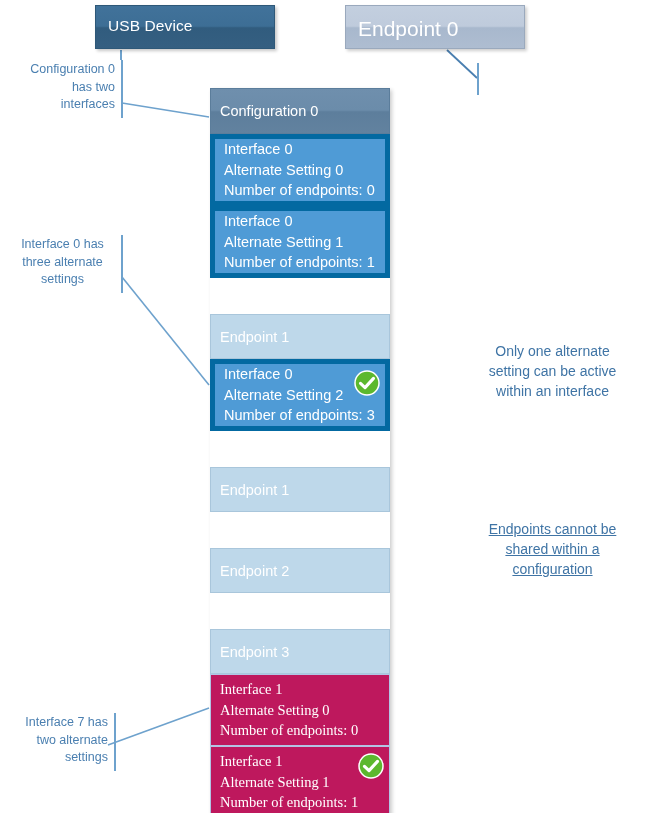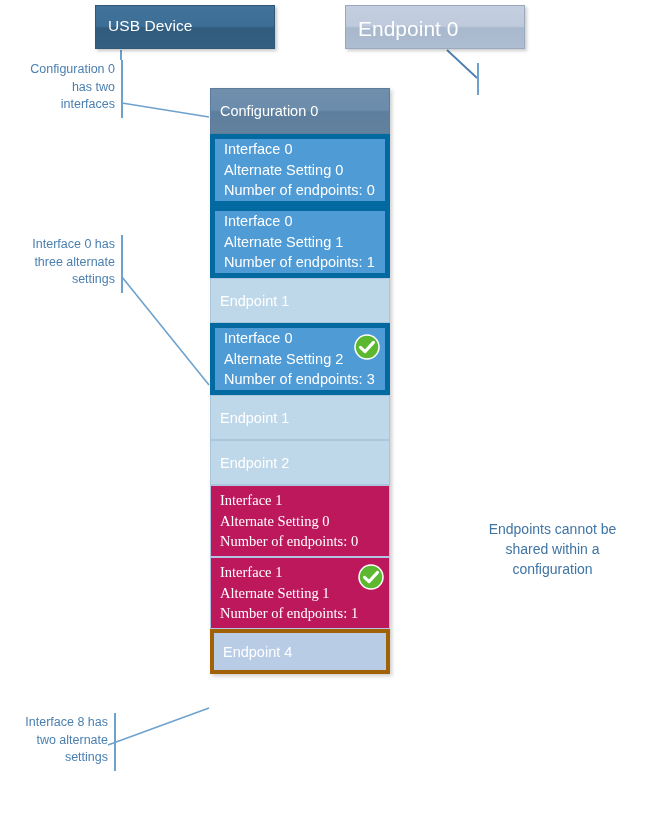--- a/index.html
+++ b/index.html
@@ -103,20 +103,21 @@
   .row.iface1 {
     height: 72px;
     background: #be185d;
     border: 1px solid #b3c4e4;
     font-family: Liberation Serif, serif;
   }
   .row.endp {
     height: 45px;
     background: #bed8ea;
     border: 1px solid #a9c6db;
+    margin-top: 36px;
   }
   .row.endp.alt {
     background: #b8cce6;
     border: 4px solid #a16207;
   }
 
   
   .check {
     position: absolute;
     right: 5px; top: 6px;
@@ -174,28 +175,31 @@
   </div>
 
   <div class="vbar" style="left:121px; top:60px; height:58px;"></div>
   <div class="vbar" style="left:121px; top:235px; height:58px;"></div>
   <div class="vbar" style="left:114px; top:713px; height:58px;"></div>
   <div class="vbar" style="left:477px; top:63px; height:32px;"></div>
 
   <div class="note right-al" style="left:10px; top:61px; width:105px;">Configuration 0
 has two
 interfaces</div>
-  <div class="note right-al" style="left:10px; top:236px; width:105px;">Interface 0 has
+  <div class="note right-al" style="left:10px; top:236px; width:105px;text-align:center;">Interface 0 has
 three alternate
 settings</div>
-  <div class="note right-al" style="left:3px; top:714px; width:105px;">Interface 8 has
+  <div class="note right-al" style="left:3px; top:714px; width:105px;">Interface 7 has
 two alternate
 settings</div>
 
-  <div class="note big center-al" style="left:460px; top:519px; width:185px;">Endpoints cannot be
+  <div class="note big center-al" style="left:460px; top:341px; width:185px;">Only one alternate
+setting can be active
+within an interface</div>
+  <div class="note big center-al" style="left:460px; top:519px; width:185px;text-decoration:underline;">Endpoints cannot be
 shared within a
 configuration</div>
 
   <div class="column" id="column">
       <div class="row config">
         <span class="txt">Configuration 0</span>
       </div>
       <div class="row iface0">
         <span class="txt">Interface 0
 Alternate Setting 0
@@ -217,20 +221,23 @@
             <circle cx="13" cy="13" r="12" fill="#5cb82e" stroke="#ffffff" stroke-width="1.5"></circle>
             <path d="M6.5 13.4 L11 17.6 L19.5 8.4" fill="none" stroke="#ffffff" stroke-width="3.1" stroke-linecap="round" stroke-linejoin="round"></path>
           </svg></span>
       </div>
       <div class="row endp">
         <span class="txt">Endpoint 1</span>
       </div>
       <div class="row endp">
         <span class="txt">Endpoint 2</span>
       </div>
+      <div class="row endp">
+        <span class="txt">Endpoint 3</span>
+      </div>
       <div class="row iface1">
         <span class="txt">Interface 1
 Alternate Setting 0
 Number of endpoints: 0</span>
       </div>
       <div class="row iface1">
         <span class="txt">Interface 1
 Alternate Setting 1
 Number of endpoints: 1</span>
         <span class="check"><svg viewBox="0 0 26 26" width="26" height="26">

